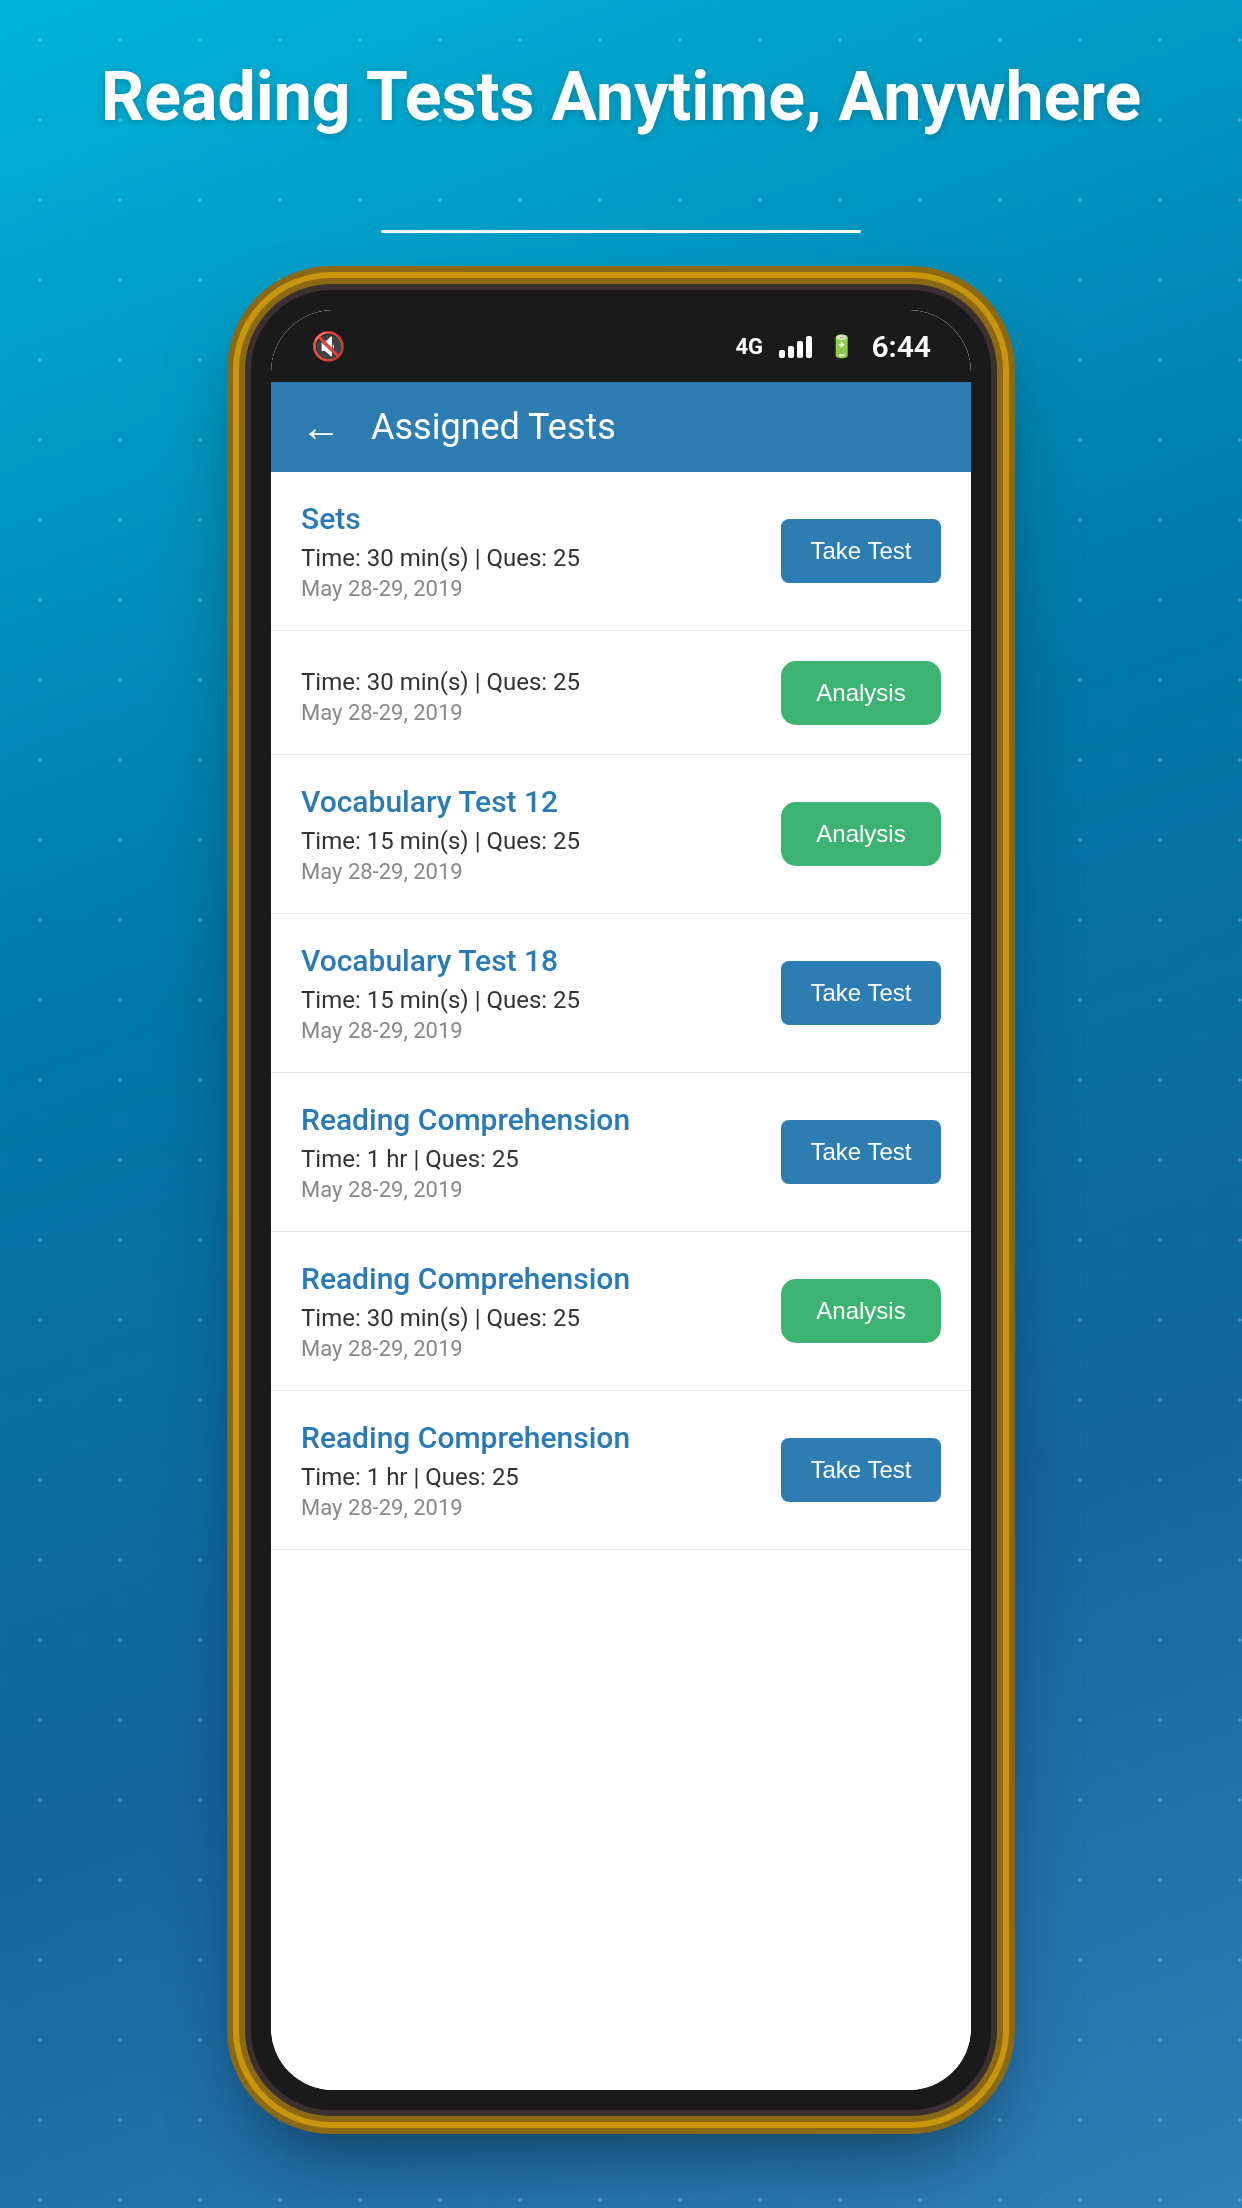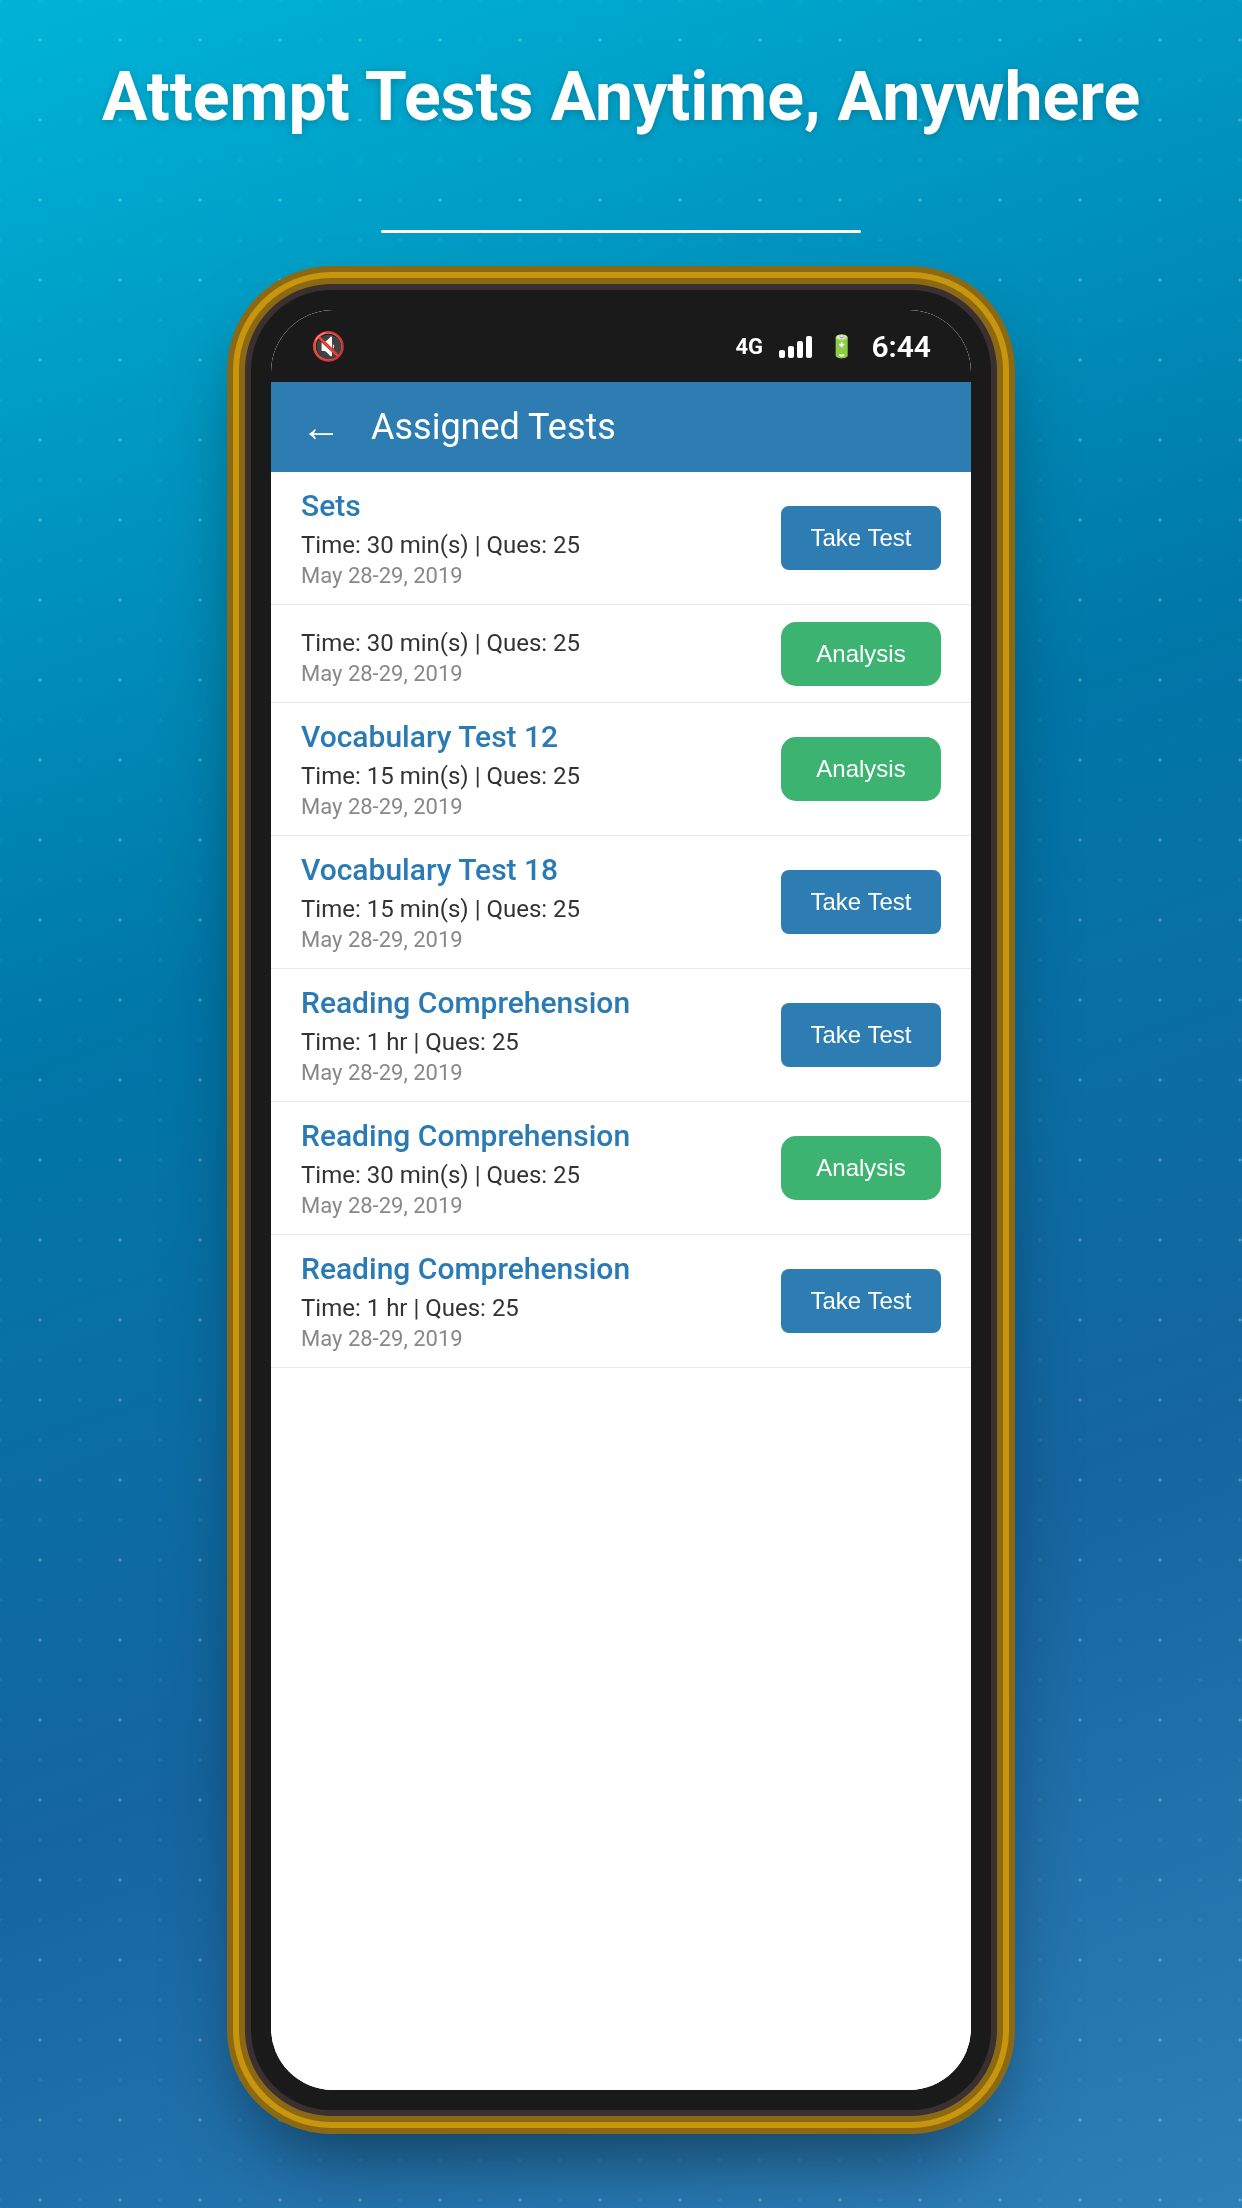--- a/index.html
+++ b/index.html
@@ -194,21 +194,21 @@
     }
 
     
     .test-list {
       background: white;
       flex: 1;
       overflow-y: auto;
     }
 
     .test-item {
-      padding: 16px 30px;
+      padding: 29px 30px;
       border-bottom: 1px solid #e8e8e8;
       display: flex;
       align-items: center;
       justify-content: space-between;
       background: white;
     }
 
     .test-info {
       flex: 1;
     }
@@ -263,21 +263,21 @@
 
     .screen-content {
       display: flex;
       flex-direction: column;
       height: calc(100% - 72px);
     }
   </style>
 </head>
 <body>
 
-<span class="headline">Attempt Tests Anytime, Anywhere</span>
+<span class="headline">Reading Tests Anytime, Anywhere</span>
 
 <div class="divider-line"></div>
 
 <div class="phone-frame">
   <div class="notch"></div>
   <div class="phone-screen">
 
     <div class="status-bar">
       <div class="status-left">
         <span class="status-icon">🔇</span>

